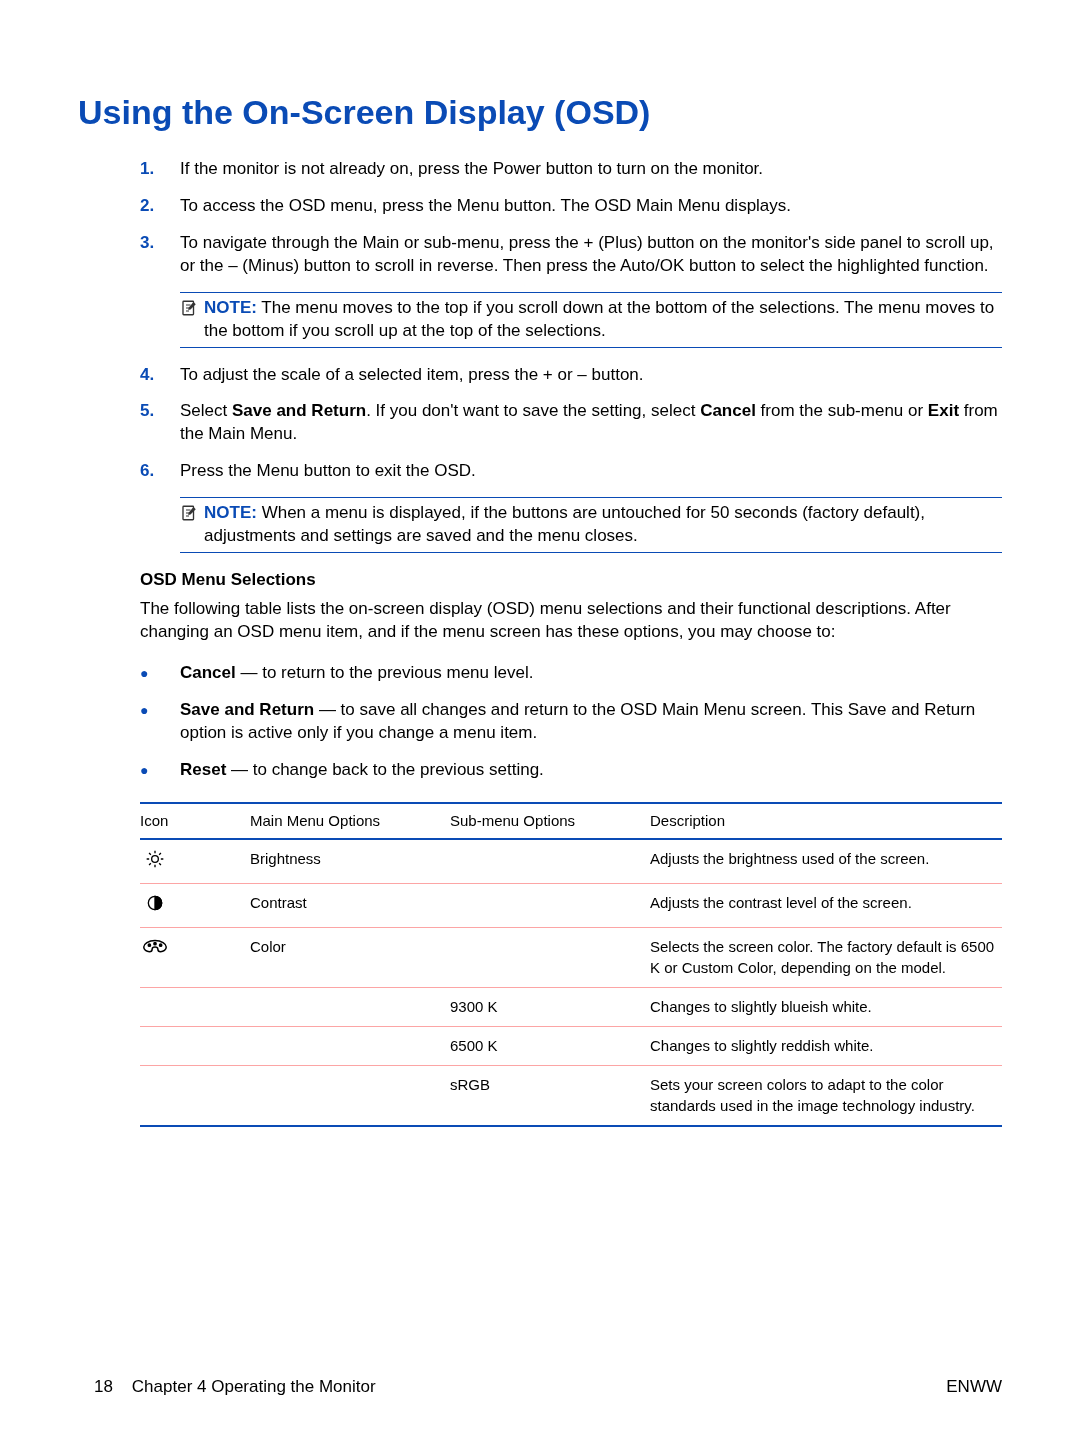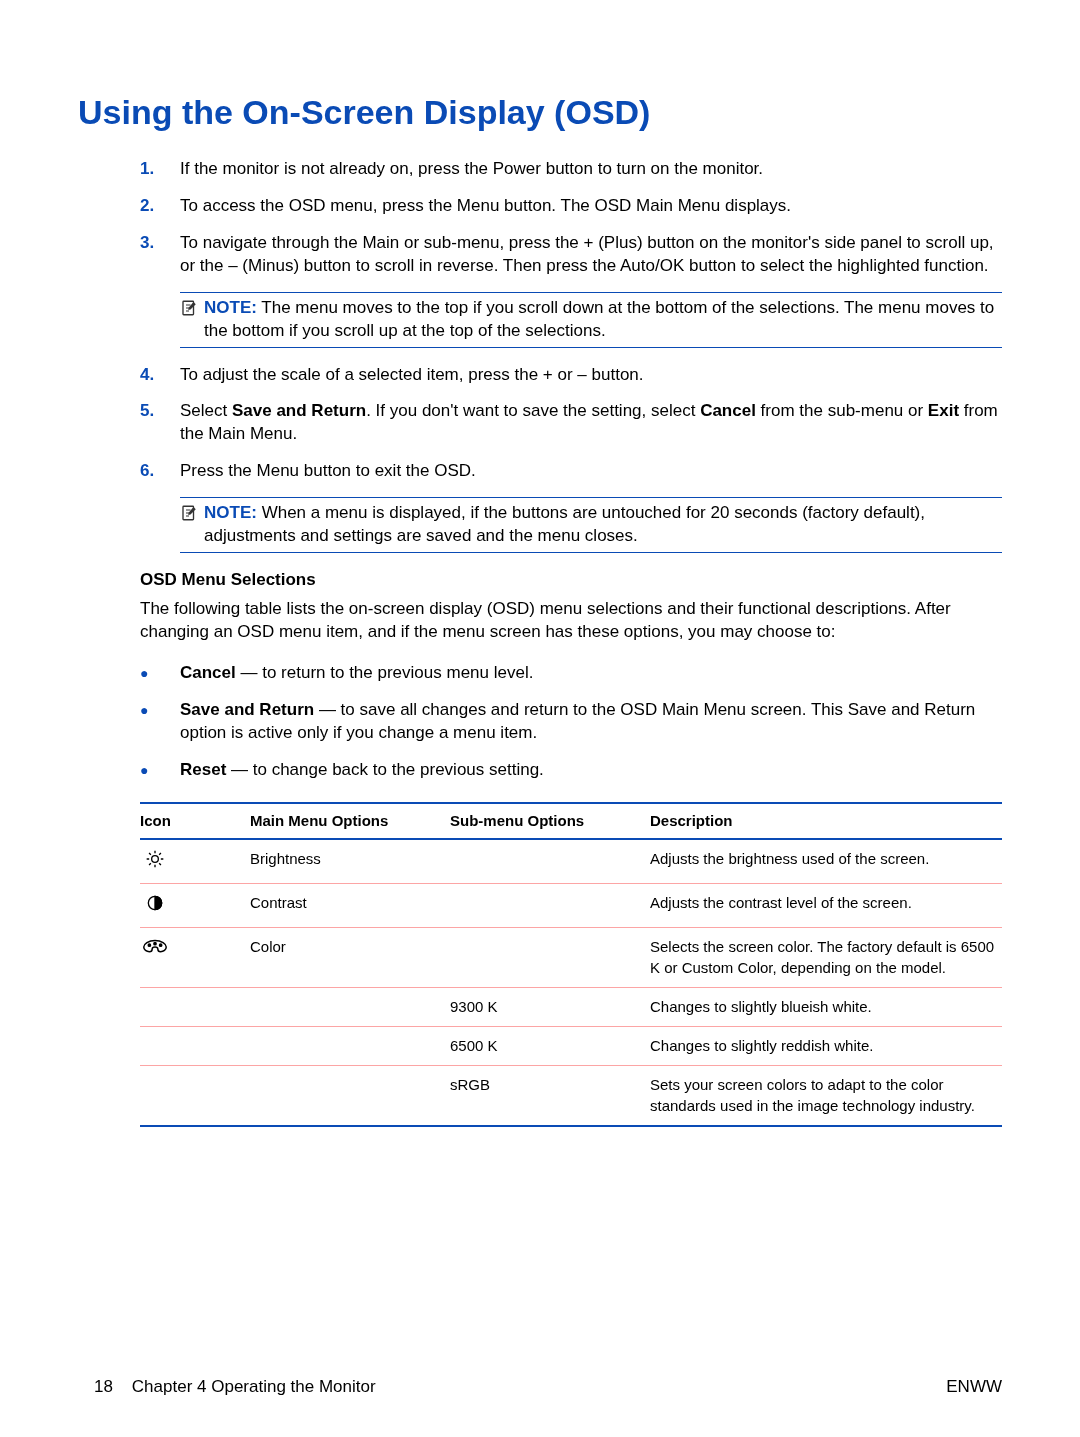--- a/index.html
+++ b/index.html
@@ -78,21 +78,21 @@
   table.osd {
     width: 100%;
     border-collapse: collapse;
     font-size: 15px;
     margin-top: 6px;
     border-top: 2px solid #0a4bb5;
     border-bottom: 2px solid #0a4bb5;
   }
   table.osd th {
     text-align: left;
-    font-weight: bold;
+    font-weight: normal;
     padding: 7px 6px 7px 0;
     border-bottom: 2px solid #0a4bb5;
   }
   table.osd td {
     padding: 9px 6px 9px 0;
     border-bottom: 1px solid #fca5a5;
     vertical-align: top;
   }
   table.osd tr:last-child td { border-bottom: none; }
   table.osd col.c-icon { width: 110px; }
@@ -173,21 +173,21 @@
       <div class="note-row">
         <span class="note-icon">
           <svg viewBox="0 0 24 24" fill="none" stroke="#333" stroke-width="1.8">
             <rect x="4" y="3" width="14" height="18" rx="1"></rect>
             <path d="M8 8h6M8 12h6M8 16h4" stroke-width="1.5"></path>
             <path d="M18 4l3 3-7 7-3 .5.5-3z" fill="#333" stroke="none"></path>
           </svg>
         </span>
         <span class="note-content">
           <span class="note-label">NOTE:</span>
-          <span>When a menu is displayed, if the buttons are untouched for 20 seconds (factory default), adjustments and settings are saved and the menu closes.</span>
+          <span>When a menu is displayed, if the buttons are untouched for 50 seconds (factory default), adjustments and settings are saved and the menu closes.</span>
         </span>
       </div>
     </div>
 
     <p class="subhead">OSD Menu Selections</p>
 
     <p class="para">The following table lists the on-screen display (OSD) menu selections and their functional descriptions. After changing an OSD menu item, and if the menu screen has these options, you may choose to:</p>
 
     <ul class="bullets">
       <li>

